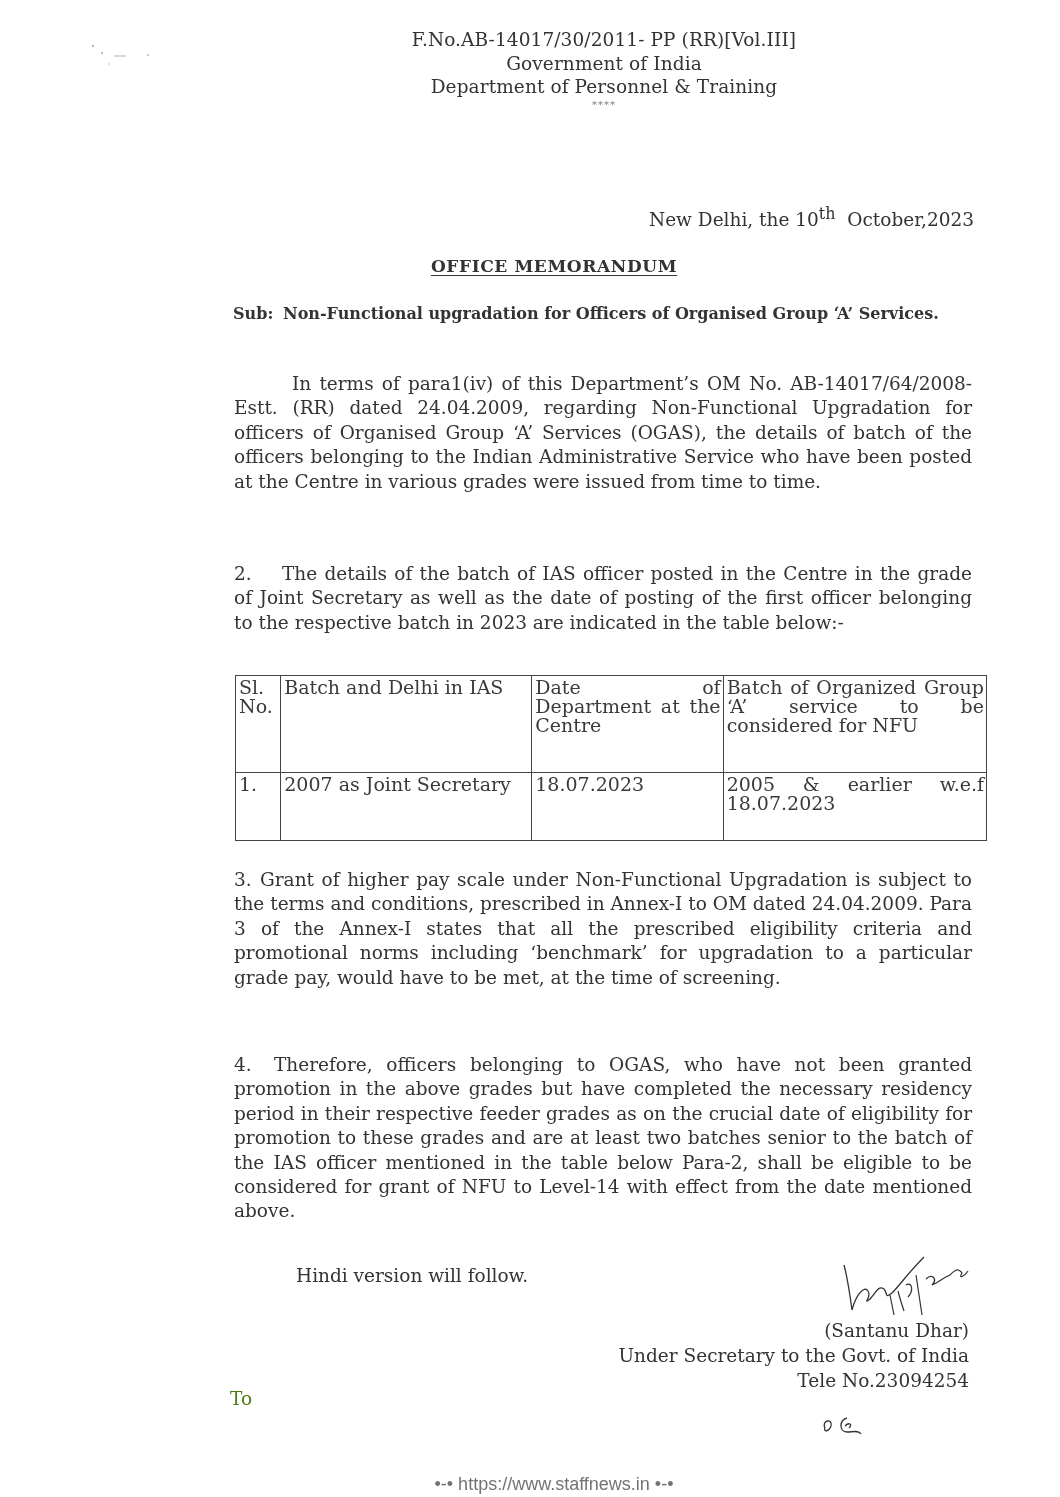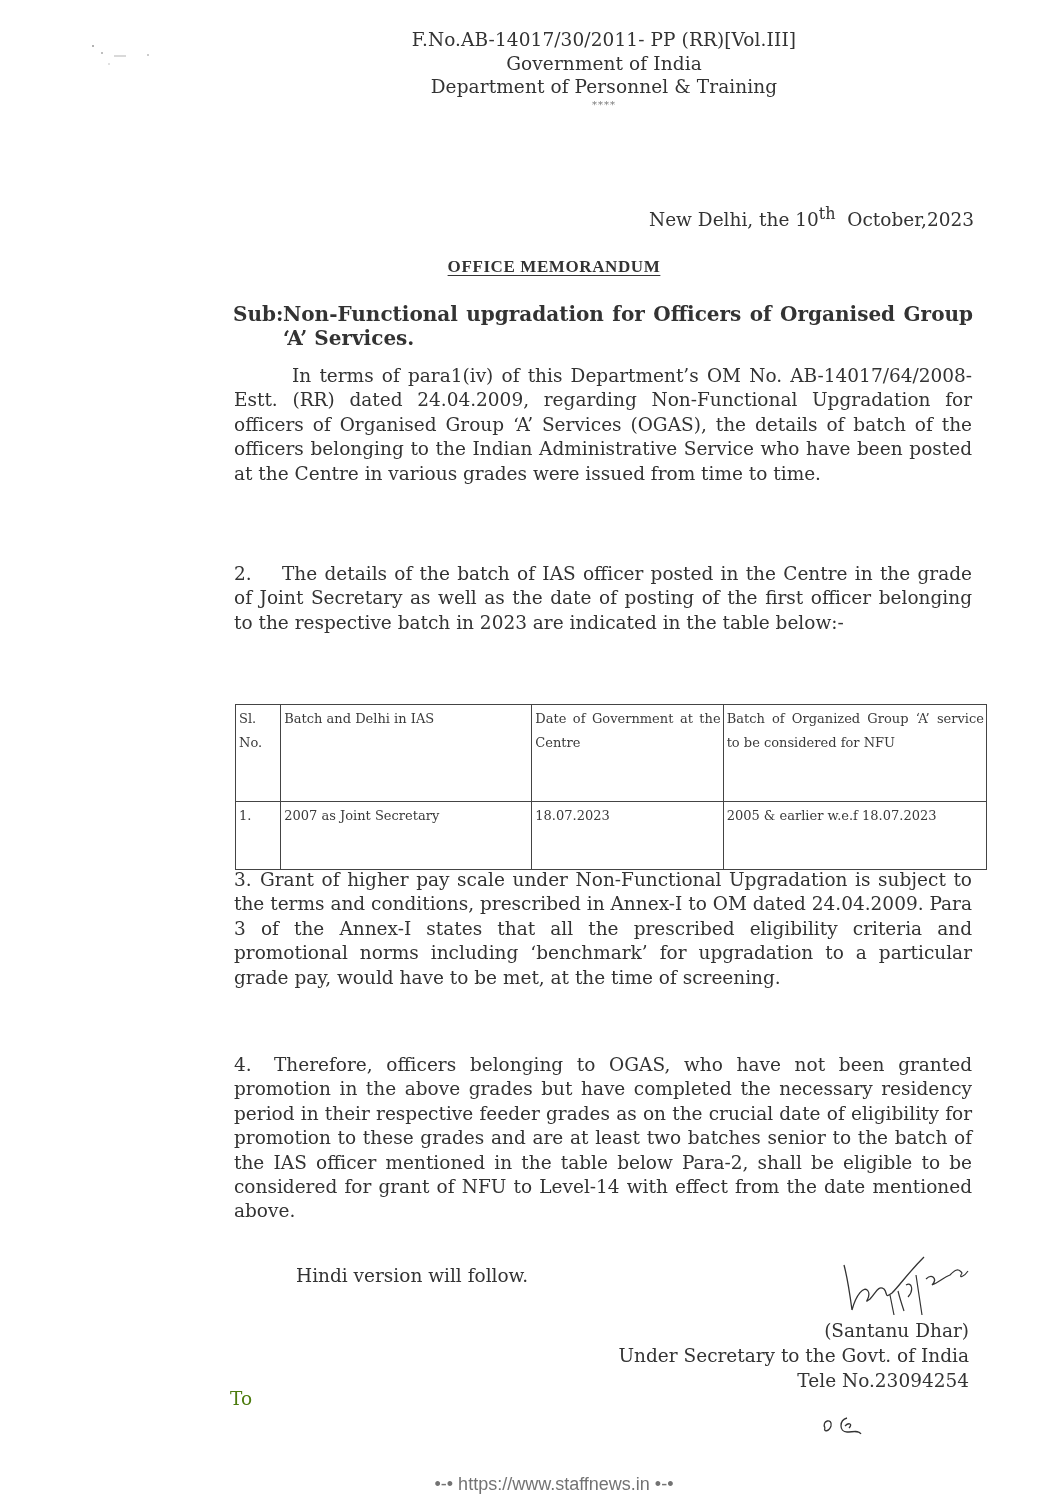--- a/index.html
+++ b/index.html
@@ -10,37 +10,37 @@
     }
     .page { position: absolute; left: 0; top: 0; width: 1060px; height: 1497px; margin-left: 24px; }
     .scan-marks { position: absolute; left: 60px; top: 40px; width: 90px; height: 40px; }
     .header { position: absolute; left: 280px; top: 28px; width: 600px; text-align: center;
       font-family: "DejaVu Serif", serif; font-size: 18.5px; line-height: 23.5px; color: #333; letter-spacing: 0.1px; }
     .header .stars { font-size: 10px; line-height: 12px; color: #777; letter-spacing: 1px; }
     .place-date { position: absolute; right: 110px; top: 204px; font-size: 18.5px; color: #333; }
     .place-date sup { font-size: 16px; }
     .om-title { position: absolute; left: 0; width: 1060px; top: 256px; text-align: center;
       font-family: "DejaVu Serif", serif; font-weight: bold; font-size: 17px; letter-spacing: 0.6px; color: #333; }
-    .om-title span { text-decoration: underline; text-underline-offset: 3px; font-family: Liberation Serif, serif; }
+    .om-title span { text-decoration: underline; text-underline-offset: 3px; }
     .subject { position: absolute; left: 209px; top: 302px; width: 740px; font-weight: bold;
-      font-size: 20px; line-height: 24px; color: #333; }
+      font-size: 16px; line-height: 24px; color: #333; }
     .subject .sub-label { position: absolute; left: 0; top: 0; }
     .subject .sub-text { display: block; padding-left: 50px; text-align: justify; }
     .para { position: absolute; left: 210px; width: 738px; font-size: 18.5px; line-height: 24.4px;
       text-align: justify; color: #333; }
     .para .num { display: inline-block; }
-    .p1 { top: 364px; text-indent: 58px; }
+    .p1 { top: 372px; text-indent: 58px; }
     .p2 { top: 562px; }
     .p2 .num { width: 48px; }
     .p3 { top: 868px; }
     .p3 .num { width: 26px; }
     .p4 { top: 1053px; }
     .p4 .num { width: 40px; }
-    table.nfu { position: absolute; left: 211px; top: 704px; width: 752px; border-collapse: collapse;
-      font-family: "DejaVu Serif", serif; font-size: 13px; line-height: 24px; color: #3a3a3a; }
+    table.nfu { position: absolute; left: 211px; top: 675px; width: 752px; border-collapse: collapse;
+      font-family: "DejaVu Serif", serif; font-size: 19px; line-height: 19px; color: #3a3a3a; }
     table.nfu td { border: 1.5px solid #444; vertical-align: top; padding: 2px 2px 10px 3px; text-align: justify; }
     table.nfu td.c1 { width: 38px; }
     table.nfu td.c2 { width: 238px; }
     table.nfu td.c3 { width: 180px; }
     table.nfu td.c4 { width: 250px; }
     table.nfu tr.head td { height: 84px; }
     table.nfu tr.row td { height: 55px; }
     .hindi { position: absolute; left: 272px; top: 1265px; font-size: 18.5px; color: #333; }
     .signature { position: absolute; left: 810px; top: 1255px; width: 150px; height: 70px; }
     .signer { position: absolute; right: 115px; top: 1318px; text-align: right; font-size: 18.5px;
@@ -87,21 +87,21 @@
 
   <div class="para p2">
     <span class="num">2.</span><span>The details of the batch of IAS officer posted in the Centre in the grade of Joint Secretary as well as the date of posting of the first officer belonging to the respective batch in 2023 are indicated in the table below:-</span>
   </div>
 
   <table class="nfu">
     <tbody>
         <tr class="head">
       <td class="c1">Sl. No.</td>
       <td class="c2">Batch and Delhi in IAS</td>
-      <td class="c3">Date of Government at the Centre</td>
+      <td class="c3">Date of Department at the Centre</td>
       <td class="c4">Batch of Organized Group ‘A’ service to be considered for NFU</td>
     </tr>
     <tr class="row">
       <td class="c1">1.</td>
       <td class="c2">2007 as Joint Secretary</td>
       <td class="c3">18.07.2023</td>
       <td class="c4">2005 &amp; earlier w.e.f 18.07.2023</td>
     </tr>
   </tbody>
     </table>

